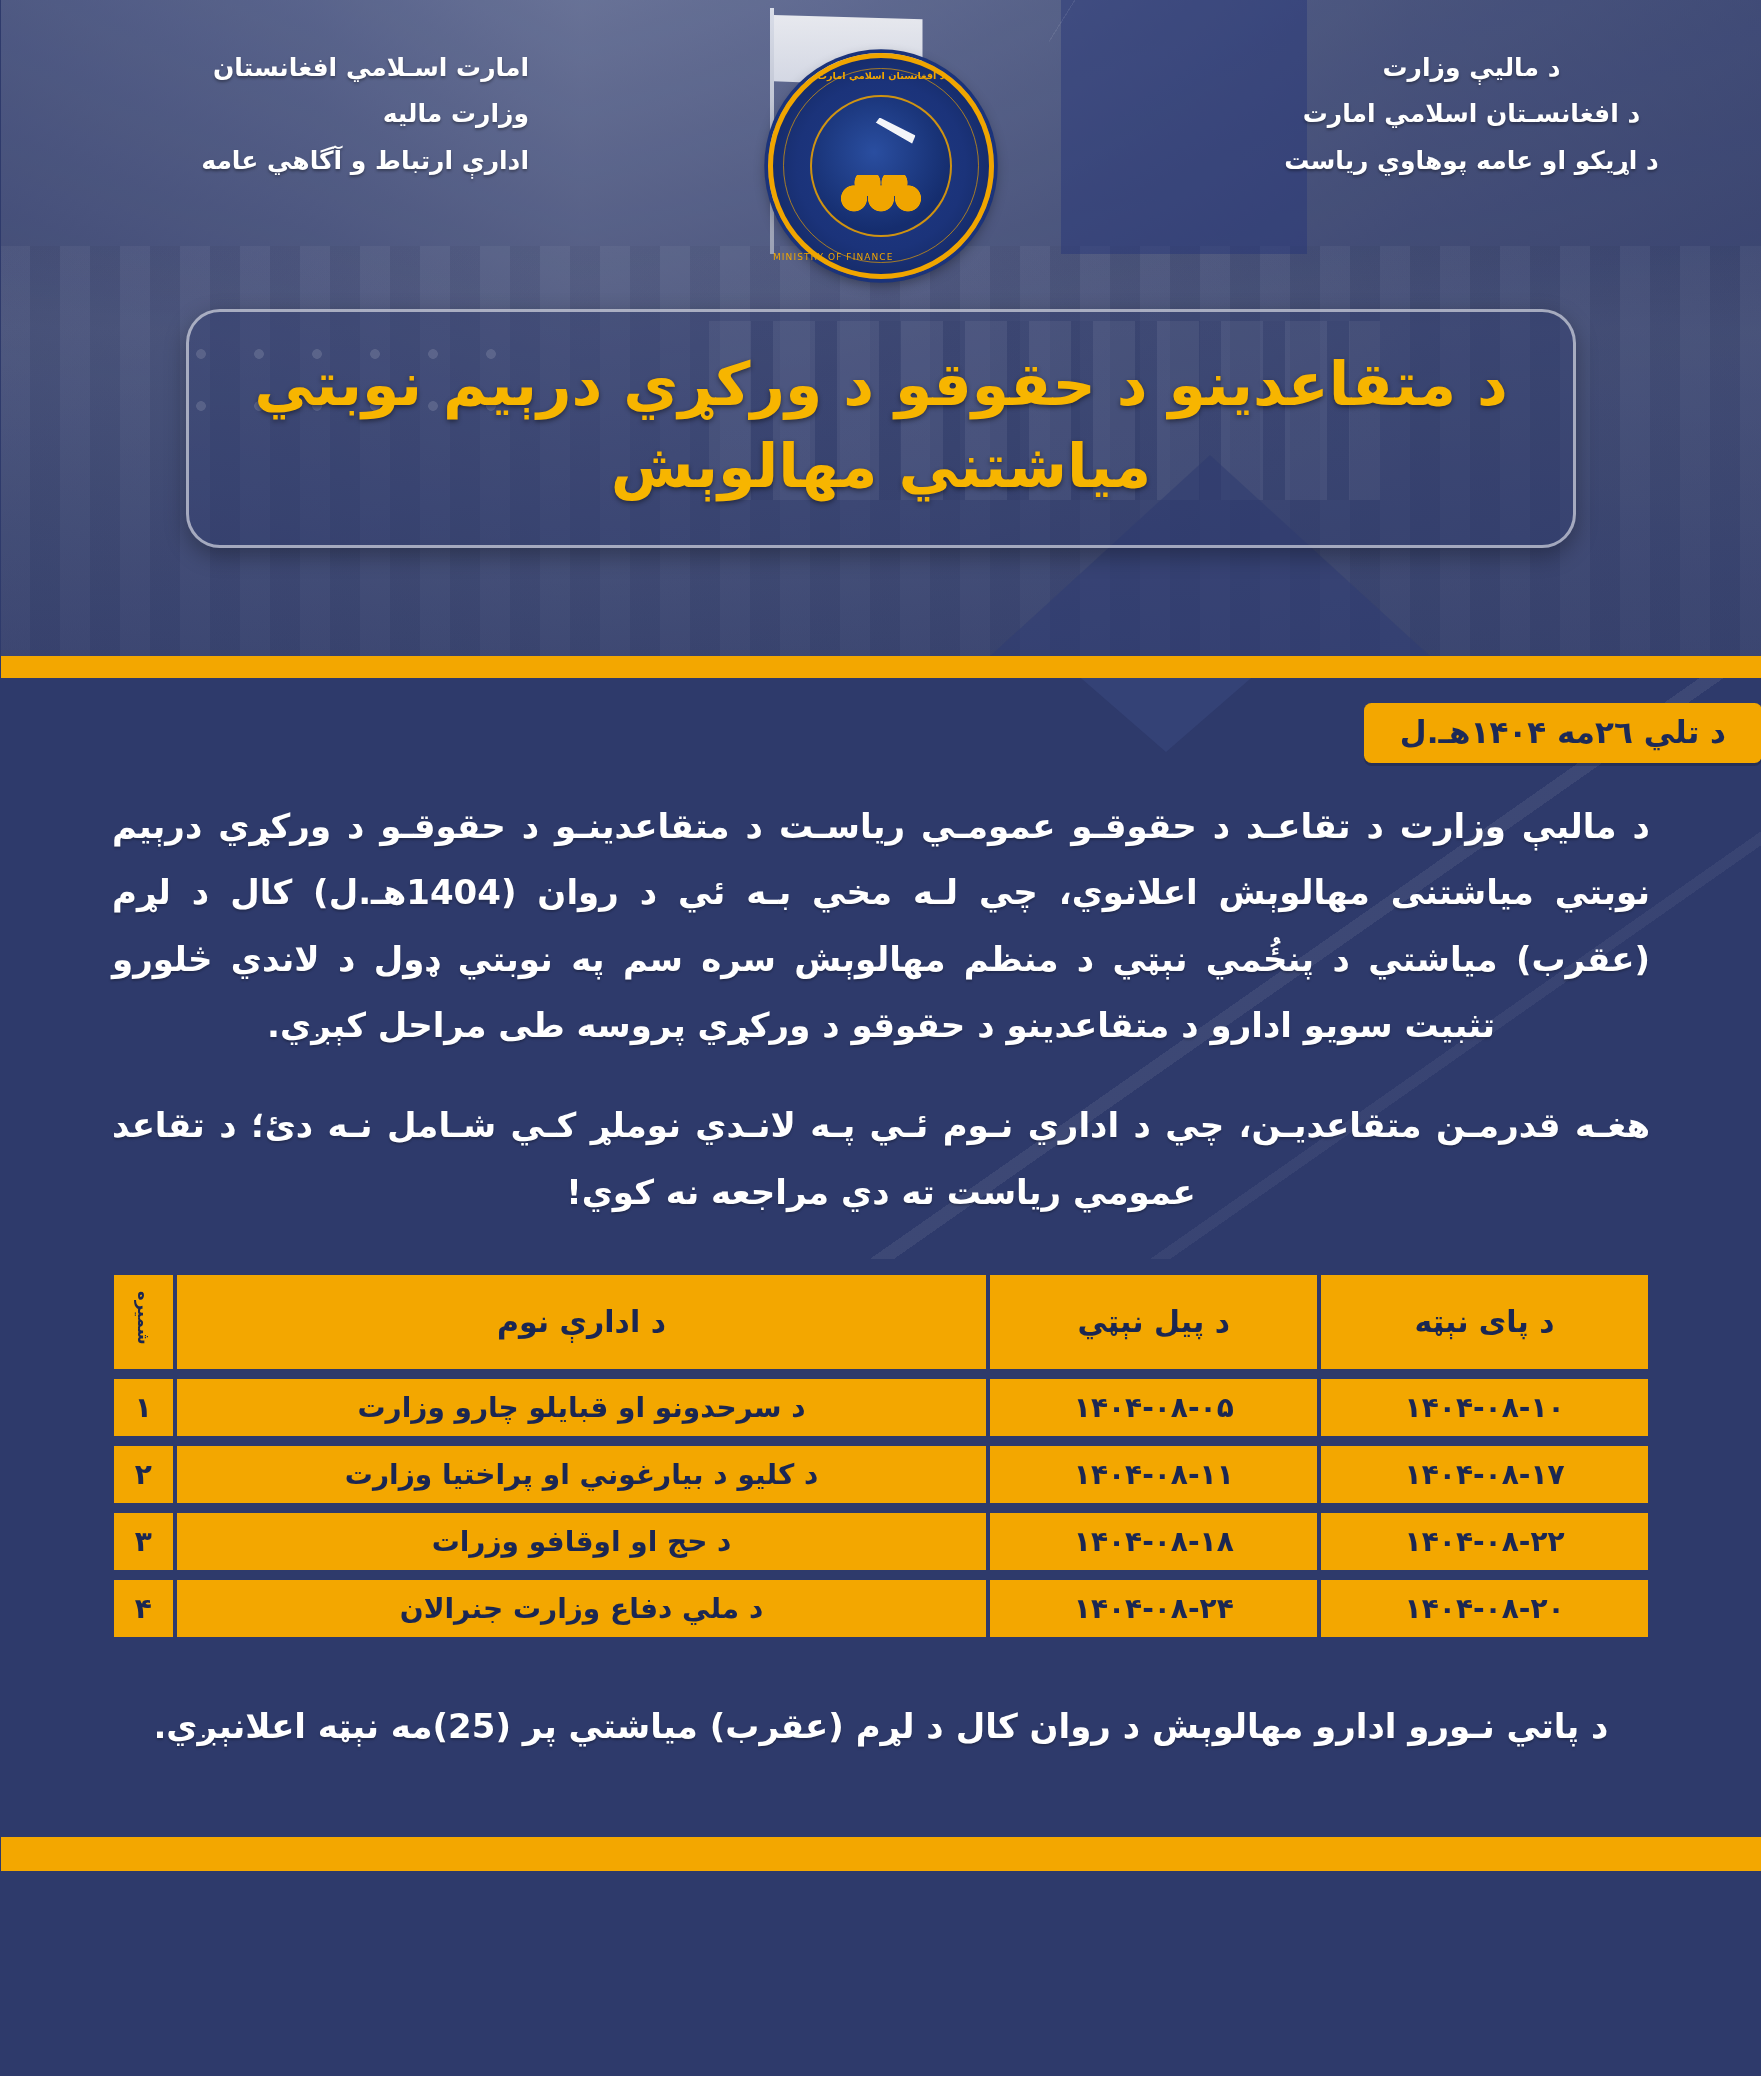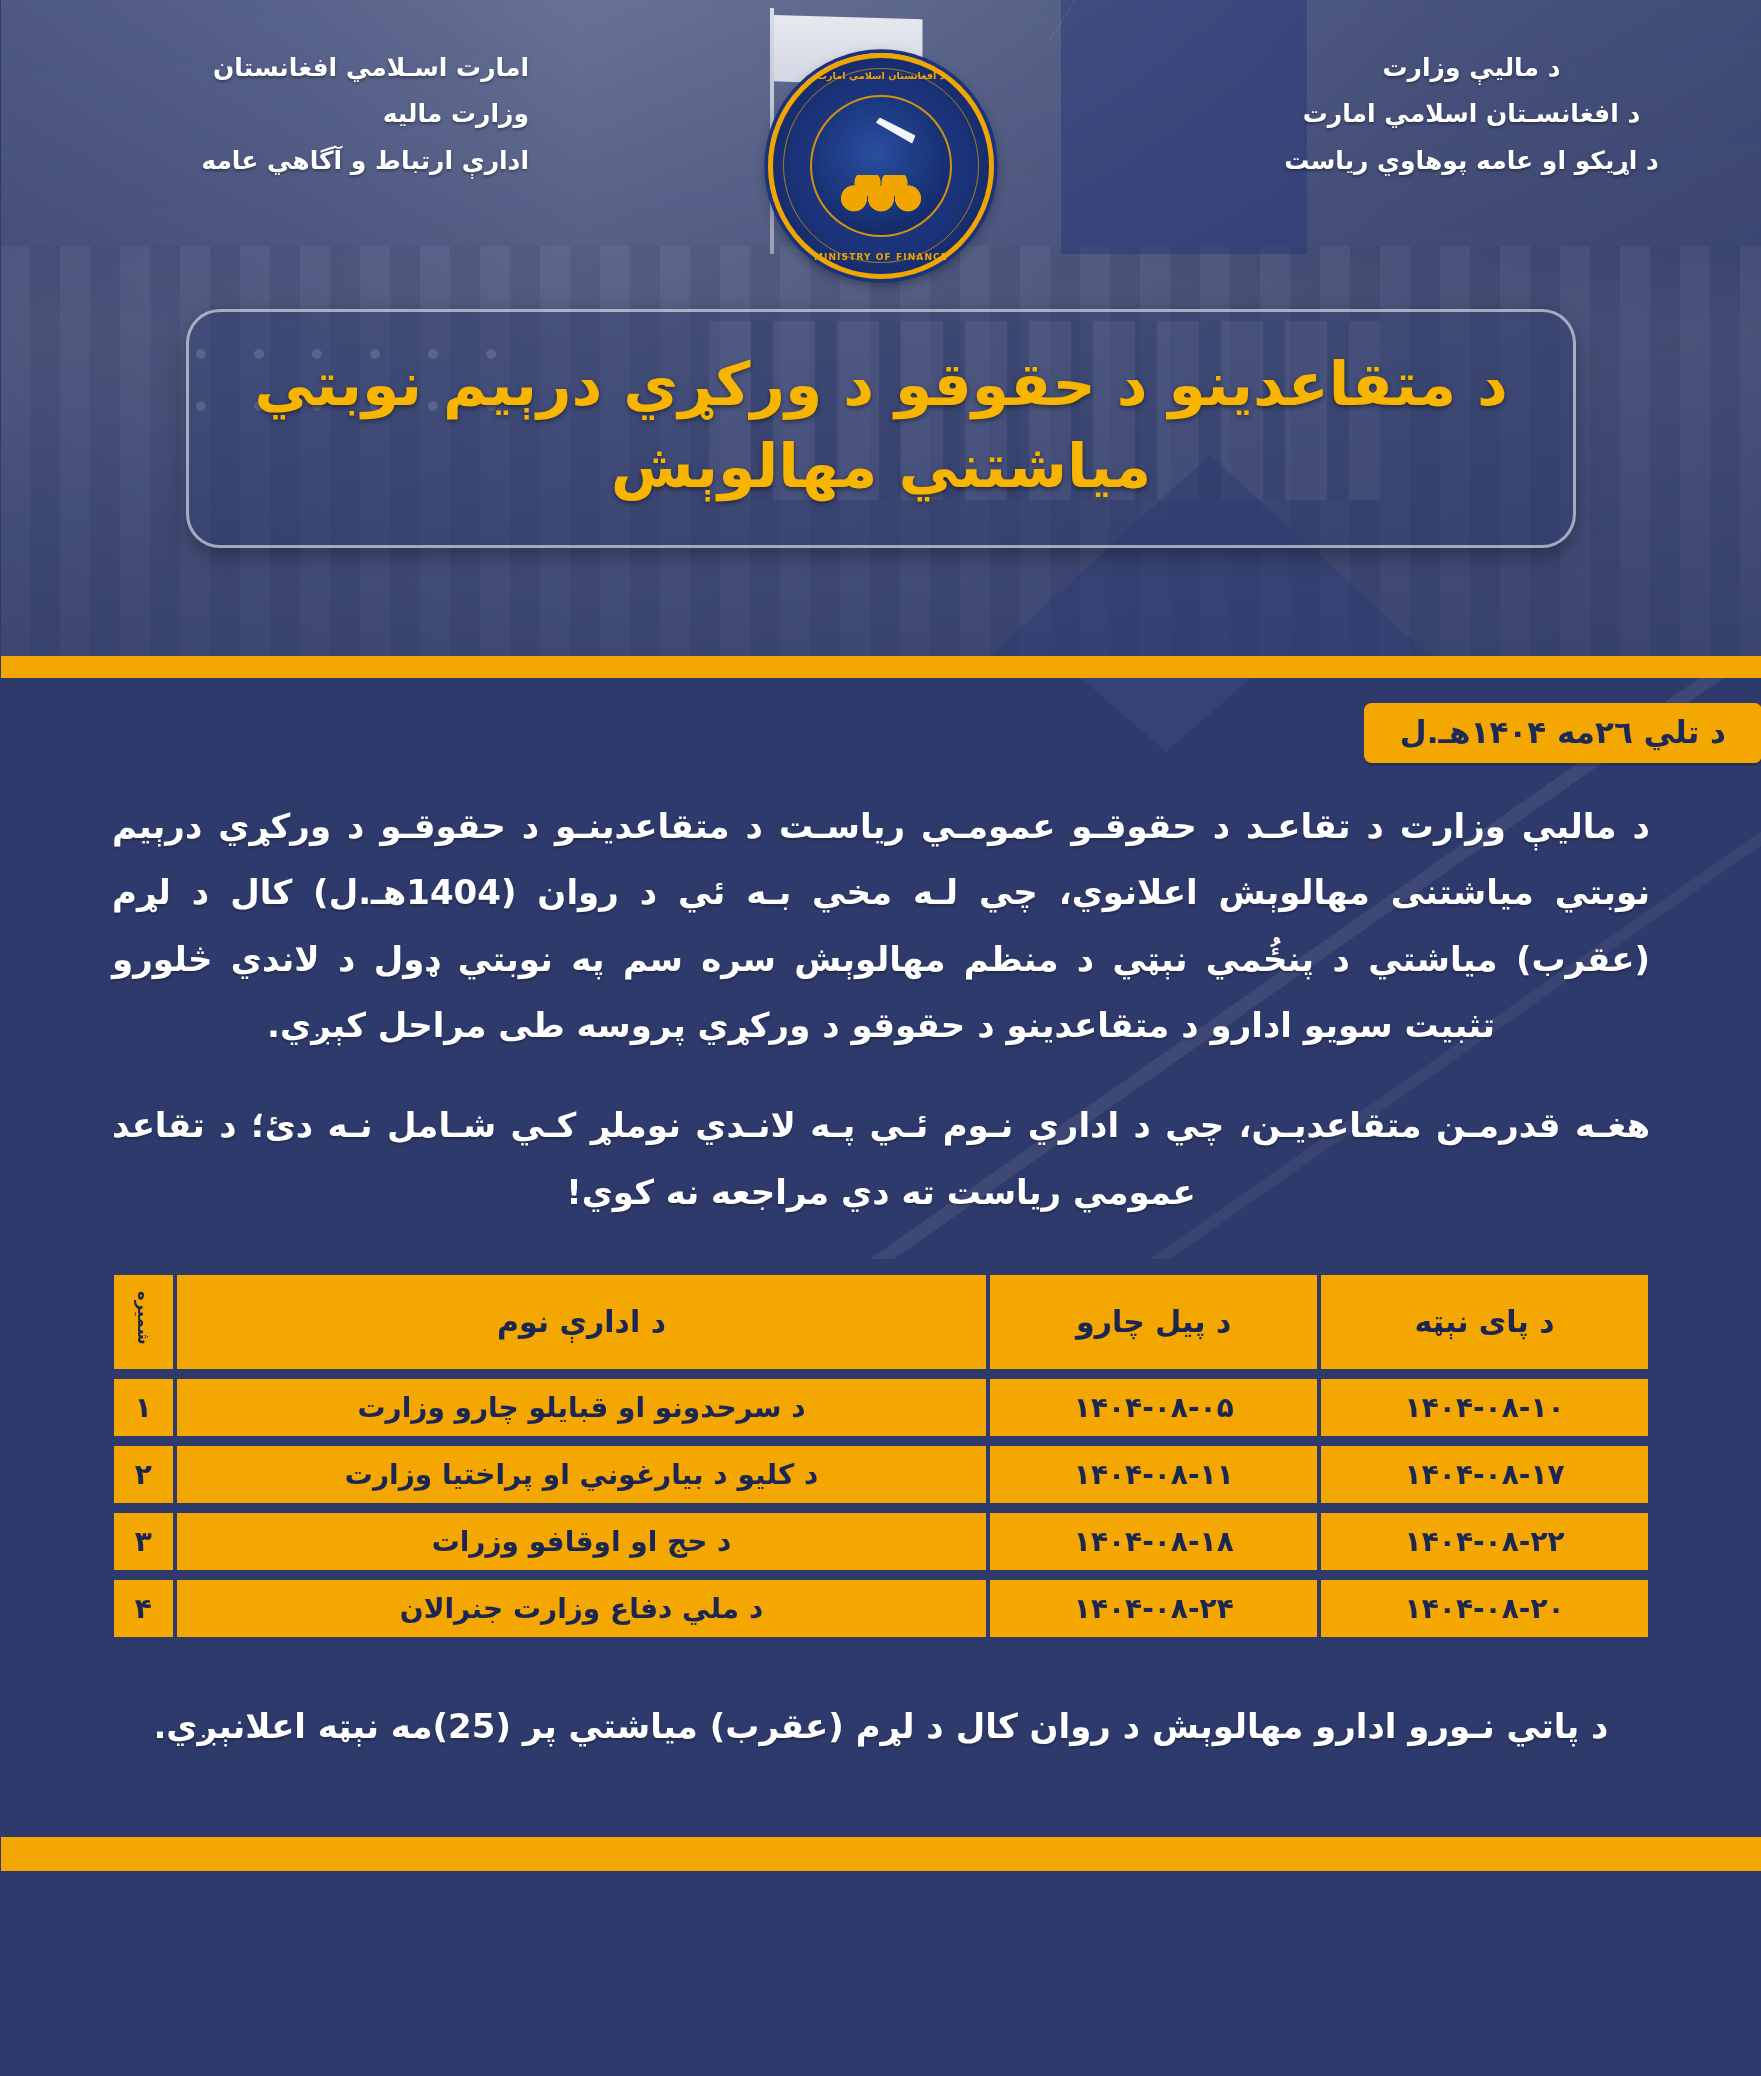--- a/index.html
+++ b/index.html
@@ -153,22 +153,22 @@
   .emblem .swoosh{
     position:absolute;top:21px;left:50%;transform:translateX(-50%);
     width:69px;height:64px;
     background:linear-gradient(210deg,#ffffff 0 26%, transparent 27%),
                linear-gradient(150deg,#e9edf6 0 20%, transparent 21%);
     clip-path:polygon(48% 0,100% 28%,72% 100%,0 72%);
     opacity:.95;
   }
   .emblem .mof{
     position:absolute;bottom:12px;left:0;right:0;
-    text-align:center;color:#f0a500;
-    font-size:9px;letter-spacing:1.1px;font-weight:bold;
+    text-align:left;color:#f0a500;
+    font-size:9px;letter-spacing:1.1px;font-weight:normal;
   }
   .emblem .top-ar{
     position:absolute;top:12px;left:0;right:0;
     text-align:center;color:#f0a500;
     font-size:9.7px;font-weight:bold;
   }
 
   
   .title-plate{
     position:relative;
@@ -365,21 +365,21 @@
     <div class="date-pill">د تلي ۲٦مه ۱۴۰۴هـ.ل</div>
   </div>
 
   <p class="para">د مالیې وزارت د تقاعـد د حقوقـو  عمومـي ریاسـت د متقاعدینـو د حقوقـو د ورکړي درېيم نوبتي مياشتنی مهالوېش اعلانوي، چي لـه مخي بـه ئي د روان (1404هـ.ل) کال د لړم (عقرب) مياشتي د پنځُمي نېټي د منظم مهالوېش سره سم په نوبتي ډول د لاندي څلورو تثبیت سویو ادارو د متقاعدینو د حقوقو د ورکړي پروسه طی مراحل کېږي.</p>
   <p class="para second">هغـه قدرمـن متقاعدیـن، چي د اداري نـوم ئـي پـه لانـدي نوملړ کـي شـامل نـه دئ؛ د تقاعد عمومي ریاست ته دي مراجعه نه کوي!</p>
 
   <table class="reg">
     <thead>
       <tr>
         <th class="col-end">د پای نېټه</th>
-        <th class="col-start">د پیل چارو</th>
+        <th class="col-start">د پیل نېټي</th>
         <th class="col-org">د ادارې نوم</th>
         <th class="col-no"><span class="vert-head">شمیره</span></th>
       </tr>
     </thead>
     <tbody>
       <tr>
         <td class="col-end">۱۴۰۴-۰۸-۱۰</td>
         <td class="col-start">۱۴۰۴-۰۸-۰۵</td>
         <td class="col-org">د سرحدونو او قبايلو چارو وزارت</td>
         <td class="col-no">۱</td>

